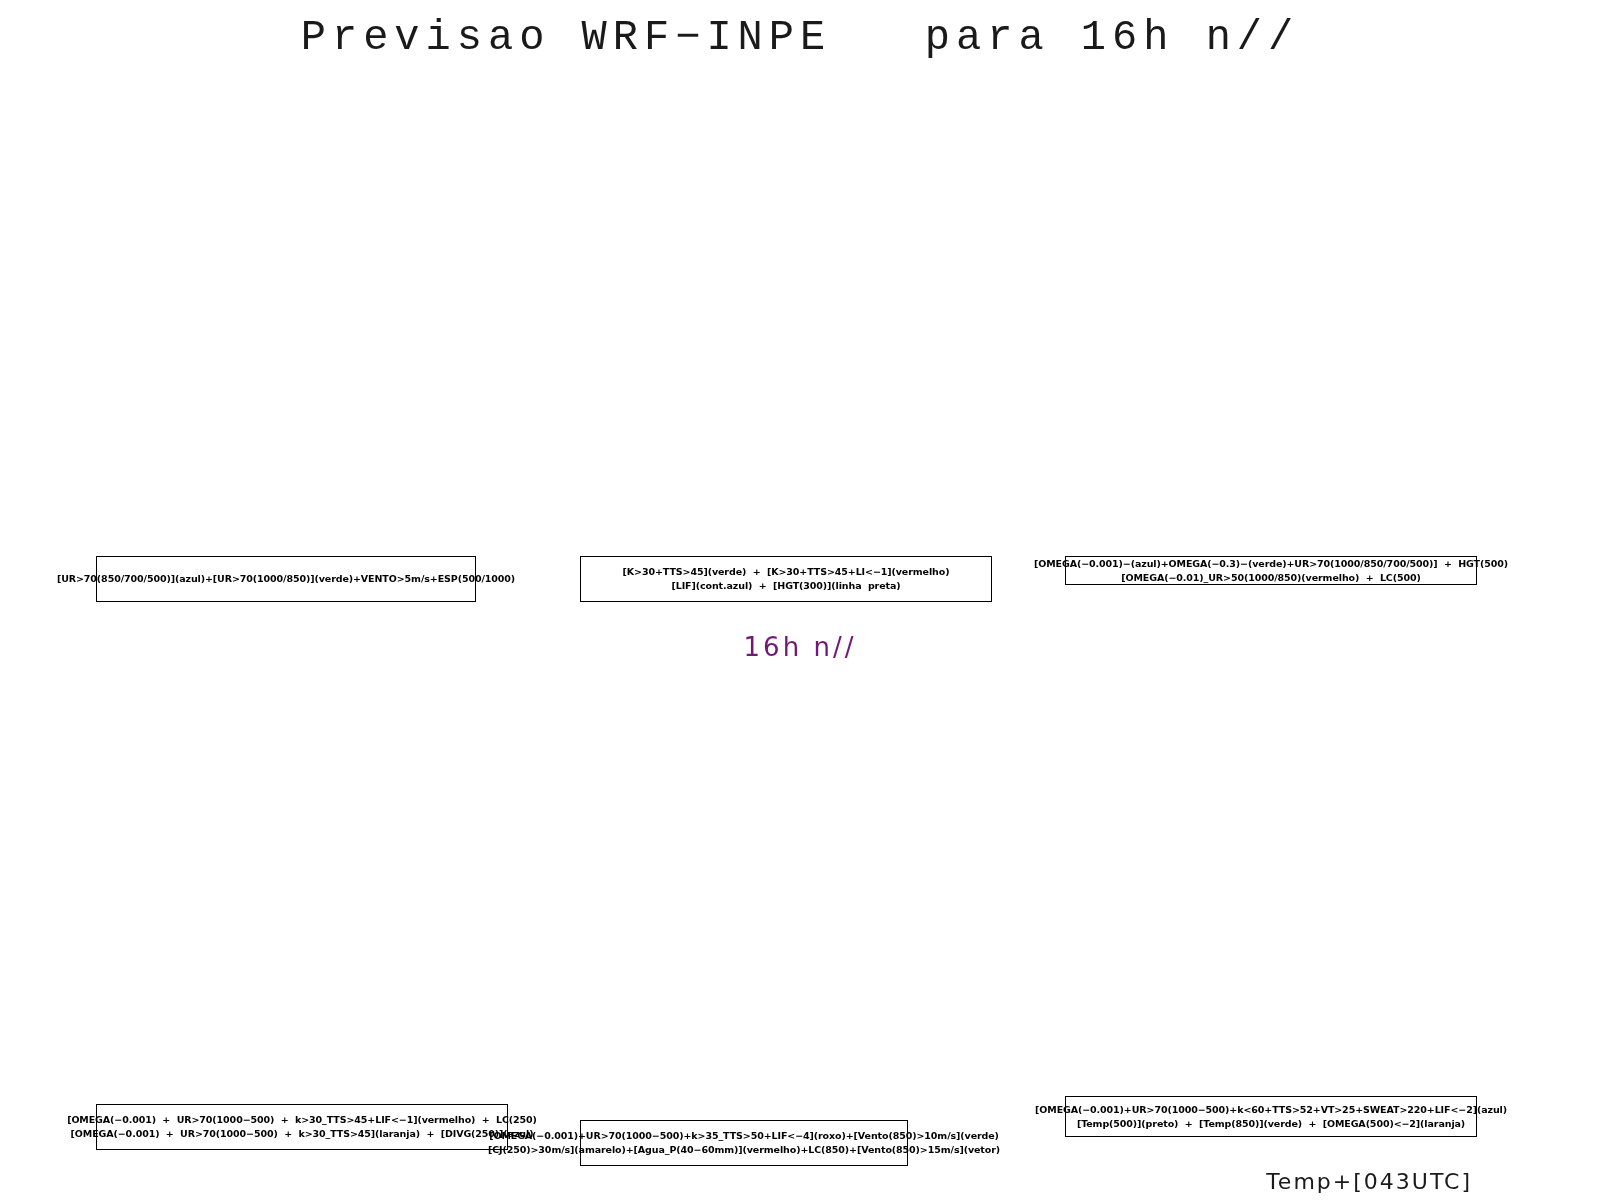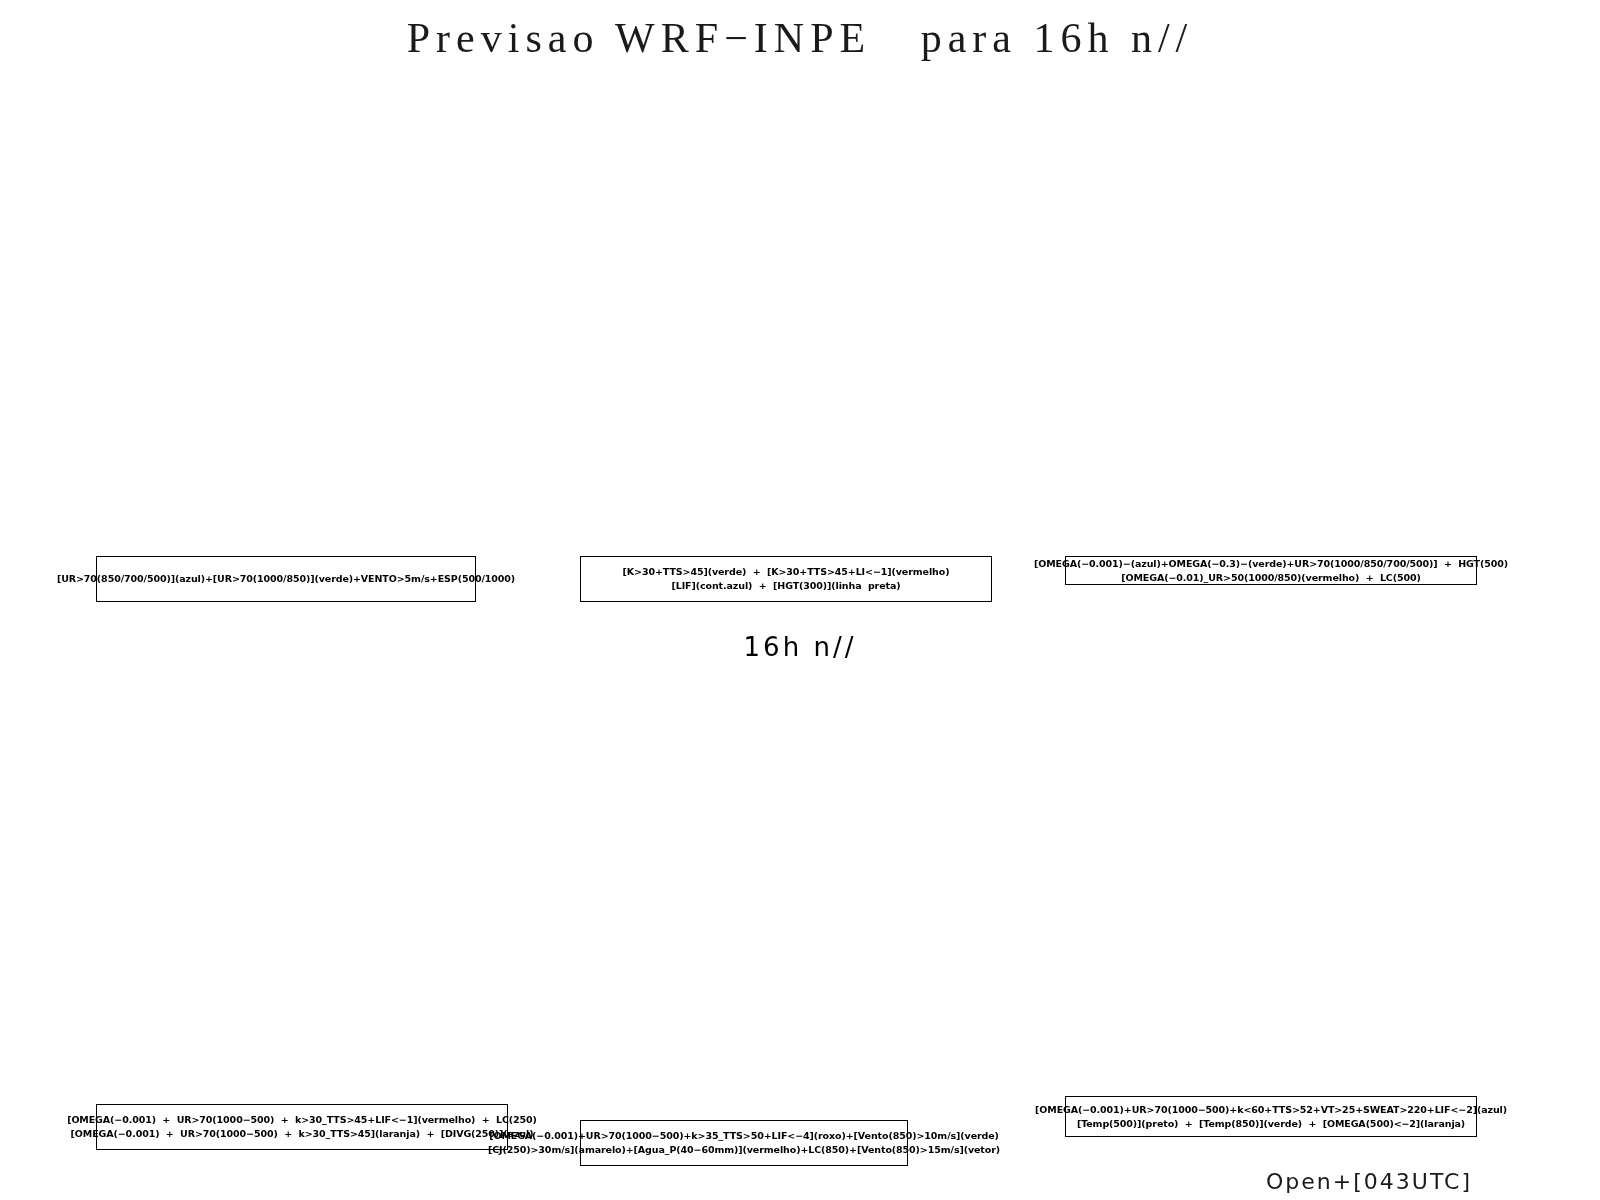--- a/index.html
+++ b/index.html
@@ -16,38 +16,38 @@
     overflow: hidden;
   }
 
   
   .page-title {
     position: absolute;
     top: 14px;
     left: 0;
     width: 100%;
     text-align: center;
-    font-family: Liberation Serif, serif;
+    font-family: Liberation Mono, monospace;
     font-size: 42px;
     font-weight: 400;
     letter-spacing: 6px;
     color: #1a1a1a;
     white-space: pre;
   }
 
   
   .mid-subtitle {
     position: absolute;
     top: 632px;
     left: 0;
     width: 100%;
     text-align: center;
     font-size: 26px;
     letter-spacing: 3px;
-    color: #000000;
+    color: #701a75;
     white-space: pre;
   }
 
   
   .footer-stamp {
     position: absolute;
     bottom: 6px;
     right: 128px;
     font-size: 22px;
     letter-spacing: 2px;
@@ -117,13 +117,13 @@
 <div class="legend-box" id="legend-bottom-mid">
   <div class="legend-line">[OMEGA(−0.001)+UR&gt;70(1000−500)+k&gt;35_TTS&gt;50+LIF&lt;−4](roxo)+[Vento(850)&gt;10m/s](verde)</div>
   <div class="legend-line">[CJ(250)&gt;30m/s](amarelo)+[Agua_P(40−60mm)](vermelho)+LC(850)+[Vento(850)&gt;15m/s](vetor)</div>
 </div>
 
 <div class="legend-box" id="legend-bottom-right">
   <div class="legend-line">[OMEGA(−0.001)+UR&gt;70(1000−500)+k&lt;60+TTS&gt;52+VT&gt;25+SWEAT&gt;220+LIF&lt;−2](azul)</div>
   <div class="legend-line">[Temp(500)](preto)  +  [Temp(850)](verde)  +  [OMEGA(500)&lt;−2](laranja)</div>
 </div>
 
-<div class="footer-stamp">Open+[043UTC]</div>
+<div class="footer-stamp">Temp+[043UTC]</div>
 
 </body></html>

